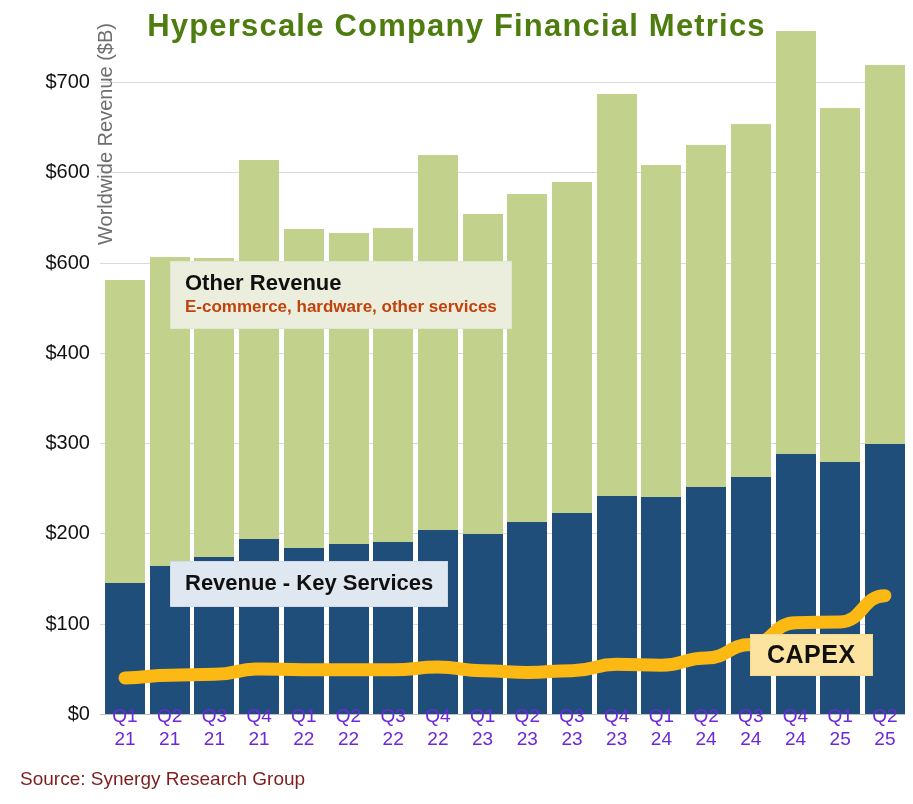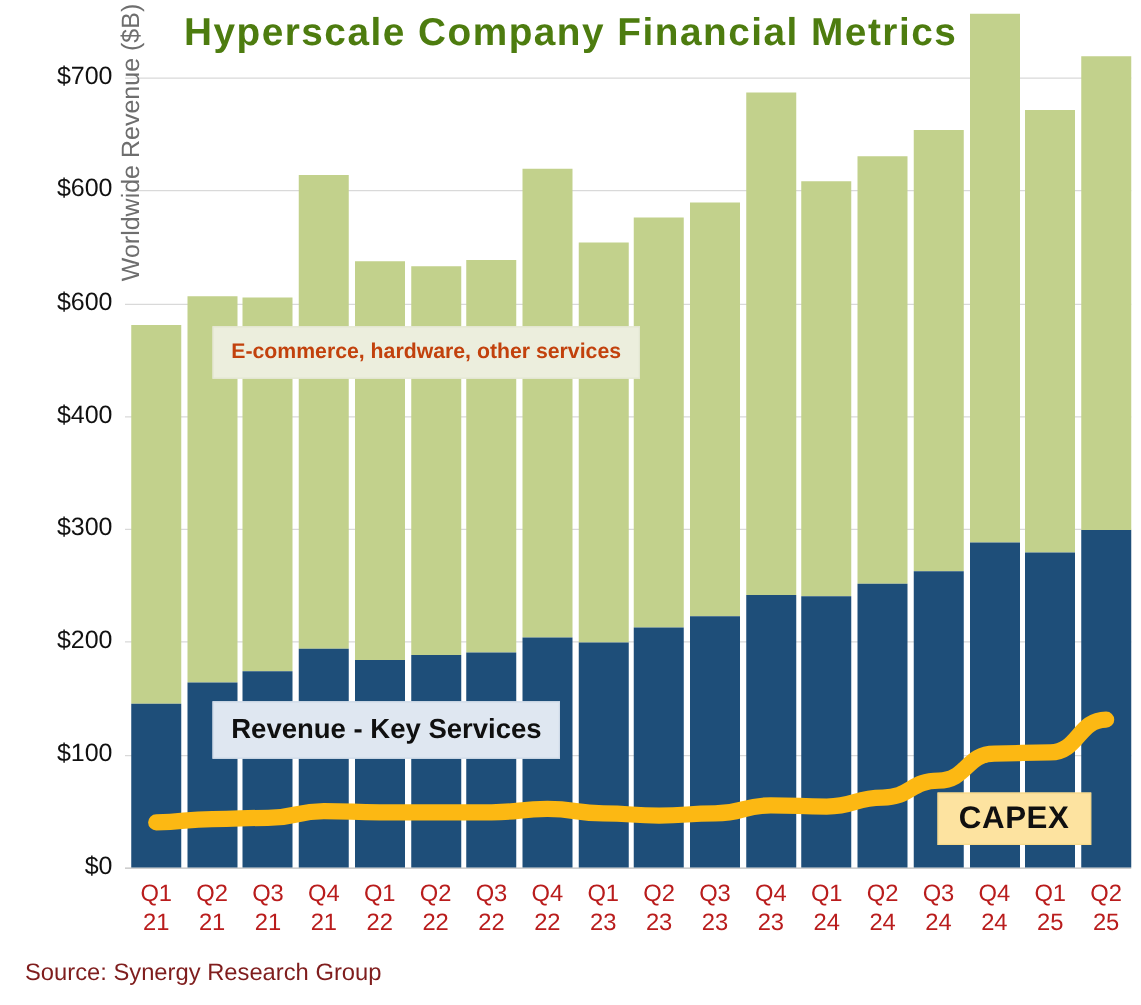--- a/index.html
+++ b/index.html
@@ -21,21 +21,21 @@
     font-size:31px;
     font-weight:bold;
     color:#4d7c0f;
     letter-spacing:1.2px;
     white-space:nowrap;
     z-index:7;
   }
   
   .plot-area{
     position:absolute;
-    left:100px;top:16px;
+    left:100px;top:36px;
     width:805px;height:678px;text-decoration:underline;
   }
   .gridline{
     position:absolute;left:0;width:805px;height:1px;
     background:#d9d9d9;
   }
   .axis-baseline{
     position:absolute;left:0;width:805px;height:1px;
     background:#bfbfbf;
   }
@@ -63,21 +63,21 @@
   
   .bar-group{position:absolute;bottom:0;}
   .bar-seg{position:absolute;left:0;width:100%;}
   .seg-other{background:#c2d18c;}
   .seg-key{background:#1e4e79;}
   
   .xlabel{
     position:absolute;
     text-align:center;
     font-size:19px;
-    color:#b91c1c;
+    color:#6d28d9;
     line-height:23px;
     white-space:nowrap;
   }
   .xlabel span{display:block;}
   
   .capex-svg{position:absolute;left:0;top:0;width:805px;height:678px;overflow:visible;pointer-events:none;}
   
   .callout{
     position:absolute;
     padding:8px 14px 10px 14px;
@@ -294,20 +294,21 @@
         <span>Q1</span>
         <span>25</span>
       </div>
       <div class="xlabel" style="left: 858.9px; top: 704px; width: 52px;">
         <span>Q2</span>
         <span>25</span>
       </div>
     </div>
 
   <div class="callout" id="callout-other">
+    <div class="c-title">Other Revenue</div>
     <div class="c-sub">E-commerce, hardware, other services</div>
   </div>
 
   <div class="callout" id="callout-key">
     <div class="c-title">Revenue - Key Services</div>
   </div>
 
   <div class="callout" id="callout-capex">
     <div class="c-title">CAPEX</div>
   </div>

